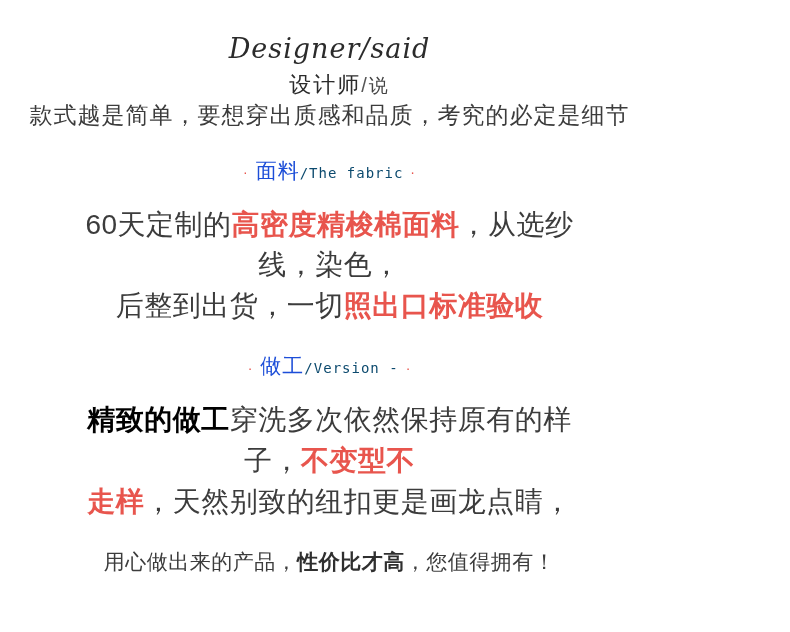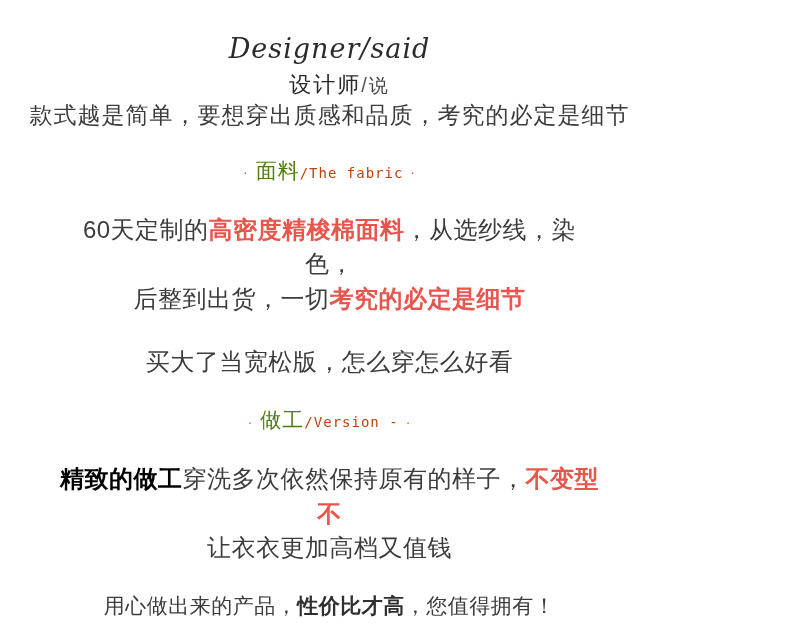--- a/index.html
+++ b/index.html
@@ -69,37 +69,37 @@
     letter-spacing: 1px;
   }
   .sec-head .dot {
     color: #e8554d;
     font-size: 14px;
     vertical-align: middle;
     margin: 0 7px;
   }
   .sec-head .cn {
     font-size: 21px;
-    color: #4d7c0f;
+    color: #1d4ed8;
     margin-top: 20px;
   }
   .sec-head .en {
     font-family: "DejaVu Sans Mono", monospace;
     font-size: 14px;
-    color: #c2410c;
+    color: #0c4a6e;
     letter-spacing: 1px;
   }
 
   
   .para {
     text-align: center;
-    font-size: 24px;
+    font-size: 28px;
     line-height: 1.45;
     color: #3c3c3c;
-    margin-top: 28px;
+    margin-top: 20px;
     padding: 0 60px;
     letter-spacing: 0.5px;
   }
   .para .hl {
     color: #e8554d;
     font-weight: bold;
   }
   .para .bold {
     font-weight: bold;
     color: #000000;
@@ -128,27 +128,26 @@
       <span>设计师</span><span class="slash">/</span><span class="sub">说</span>
     </div>
   </div>
 
   <div class="intro">款式越是简单，要想穿出质感和品质，考究的必定是细节</div>
 
   <div id="sections-root">
       <div class="sec-head"><span class="dot">·</span><span class="cn">面料</span><span class="en">/The fabric</span><span class="dot">·</span></div>
       <div class="para">
         <div><span>60天定制的</span><span class="hl">高密度精梭棉面料</span><span>，从选纱线，染色，</span></div>
-        <div><span>后整到出货，一切</span><span class="hl">考究的必定是细节</span></div>
+        <div><span>后整到出货，一切</span><span class="hl">照出口标准验收</span></div>
       </div>
       <div class="para">
-        <div><span>买大了当宽松版，怎么穿怎么好看</span></div>
       </div>
       <div class="sec-head"><span class="dot">·</span><span class="cn">做工</span><span class="en">/Version -</span><span class="dot">·</span></div>
       <div class="para">
         <div><span class="bold">精致的做工</span><span>穿洗多次依然保持原有的样子，</span><span class="hl">不变型不</span></div>
-        <div><span>让衣衣更加高档又值钱</span></div>
+        <div><span class="hl">走样</span><span>，天然别致的纽扣更是画龙点睛，</span></div>
       </div>
     </div>
 
   <div class="footer" id="footer-root"><span>用心做出来的产品，</span><span class="bold">性价比才高</span><span>，您值得拥有！</span></div>
 
 </div>
 
 </body></html>

